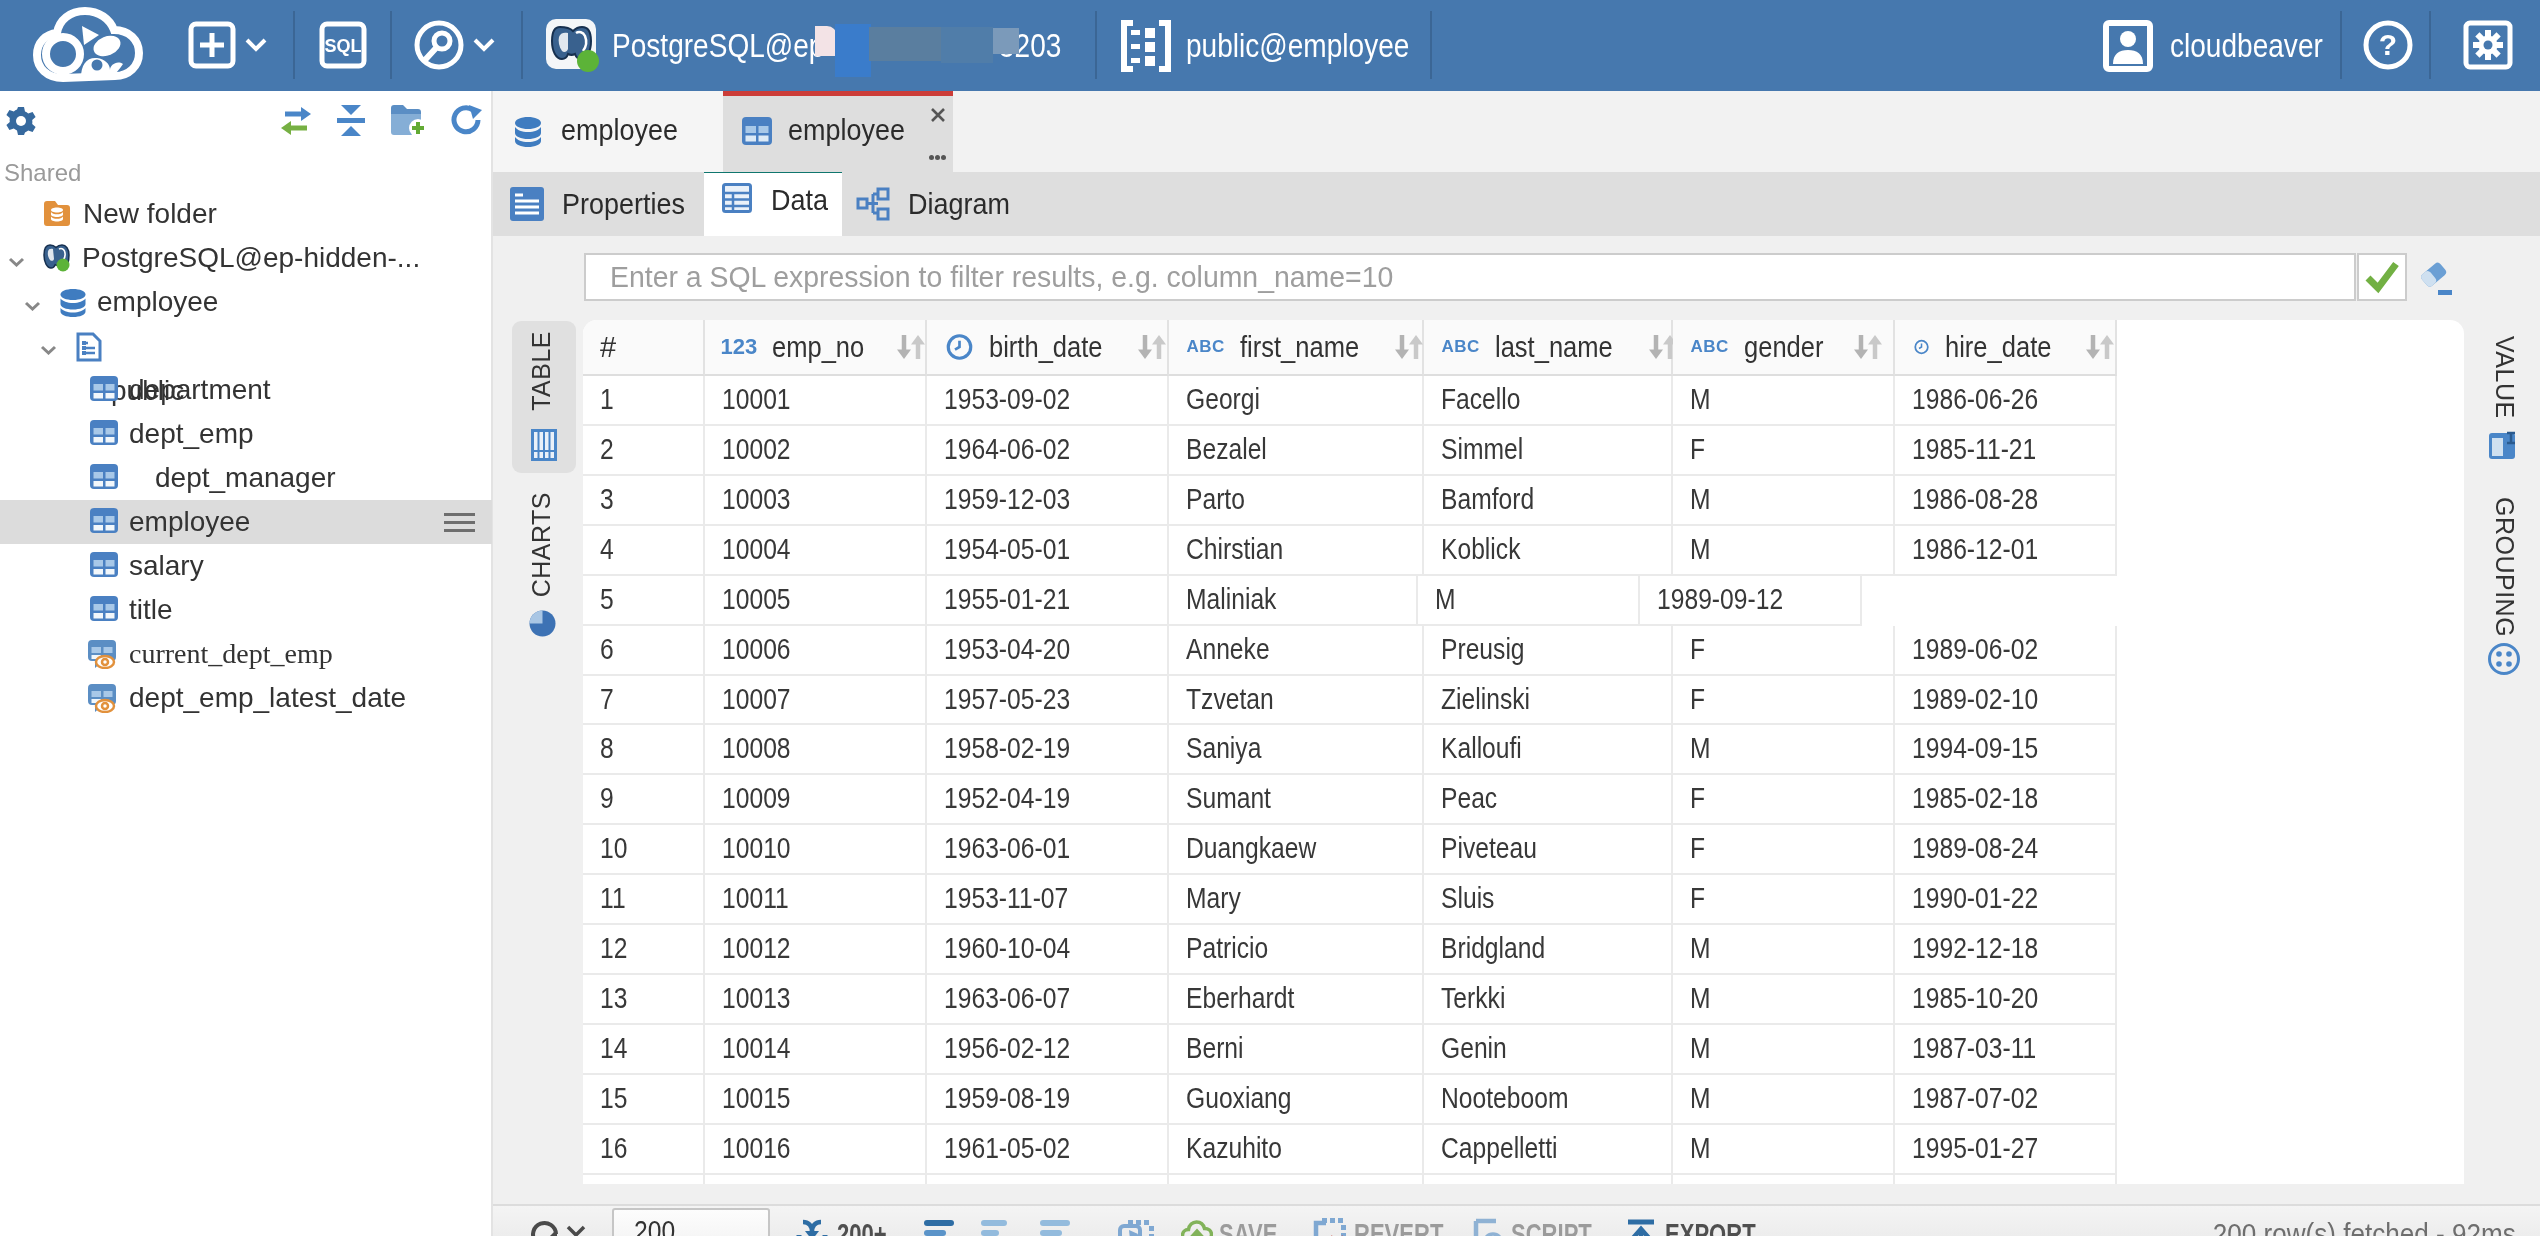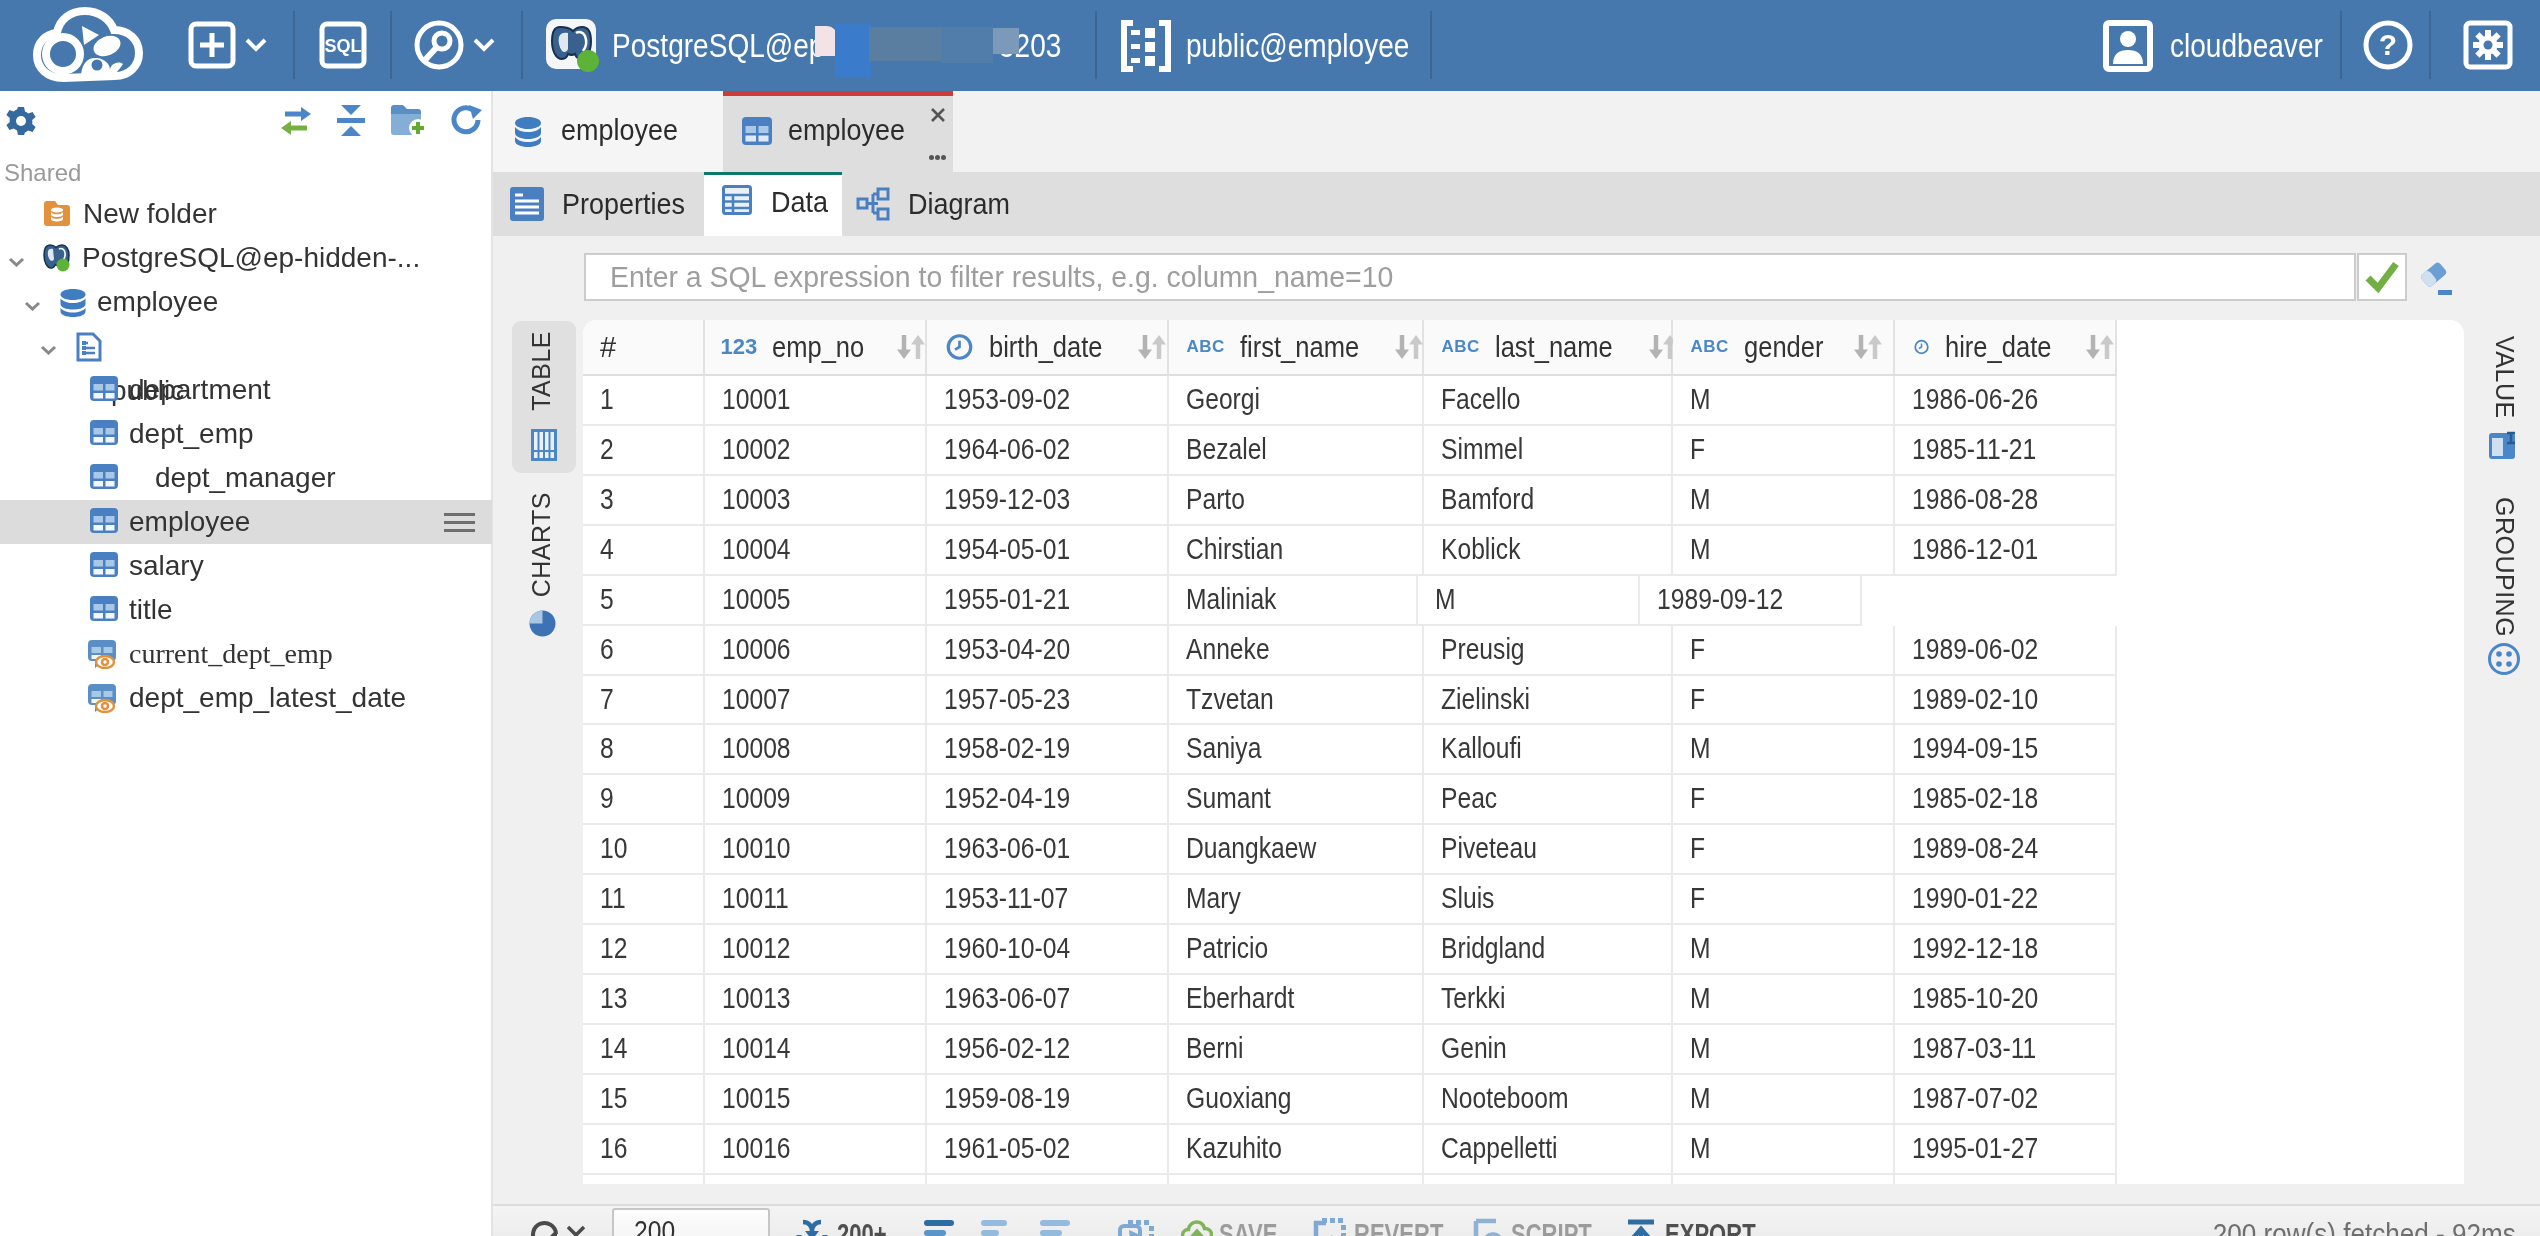--- a/index.html
+++ b/index.html
@@ -20,21 +20,21 @@
 .chev { position:absolute; top:17px; }
 .ticon { position:absolute; top:8px; }
 
 
 #main { position:absolute; left:493px; top:91px; width:2047px; height:1145px; background:#f0f0f0; }
 #tabbar { position:absolute; left:0; top:0; width:2047px; height:81px; background:#f2f2f2; }
 .tab1 { position:absolute; left:0; top:0; width:230px; height:81px; background:#f5f5f5; }
 .tab2 { position:absolute; left:230px; top:0; width:230px; height:81px; background:#dedede; border-top:5px solid #cc3d38; }
 .tabtxt { font-size:29px; color:#2b2b2b; position:absolute; transform:scaleX(0.93); transform-origin:0 0; white-space:nowrap; }
 #subtabs { position:absolute; left:0; top:81px; width:2047px; height:64px; background:#dedede; }
-.datatab { position:absolute; left:211px; top:0; width:138px; height:64px; background:#fff; border-top:3px solid #0f766e; }
+.datatab { position:absolute; left:211px; top:0; width:138px; height:64px; background:#fff; border-top:1px solid #0f766e; }
 .subtxt { font-size:29px; color:#2b2b2b; position:absolute; top:16px; transform:scaleX(0.93); transform-origin:0 0; white-space:nowrap; }
 #filterrow { position:absolute; left:0; top:145px; width:2047px; height:84px; background:#f0f0f0; }
 #filterinput { position:absolute; left:91px; top:17px; width:1772px; height:48px; background:#fff; border:2px solid #ccc; color:#9e9e9e; font-size:29px; line-height:44px; padding-left:24px; white-space:nowrap; overflow:hidden; }
 #checkbtn { position:absolute; left:1864px; top:17px; width:50px; height:48px; background:#fff; border:2px solid #ccc; }
 
 #content { position:absolute; left:0; top:229px; width:2047px; height:864px; background:#f0f0f0; }
 #gridpanel { position:absolute; left:90px; top:0; width:1881px; height:864px; background:#fff; border-radius:14px 14px 0 0; overflow:hidden; }
 .gh { display:flex; height:56px; }
 .gh .hc { border-right:2px solid #e2e2e2; border-bottom:2px solid #dedede; background:#fafafa; display:flex; align-items:center; font-size:29px; color:#333; position:relative; }
 .gr { display:flex; height:49.93px; }

